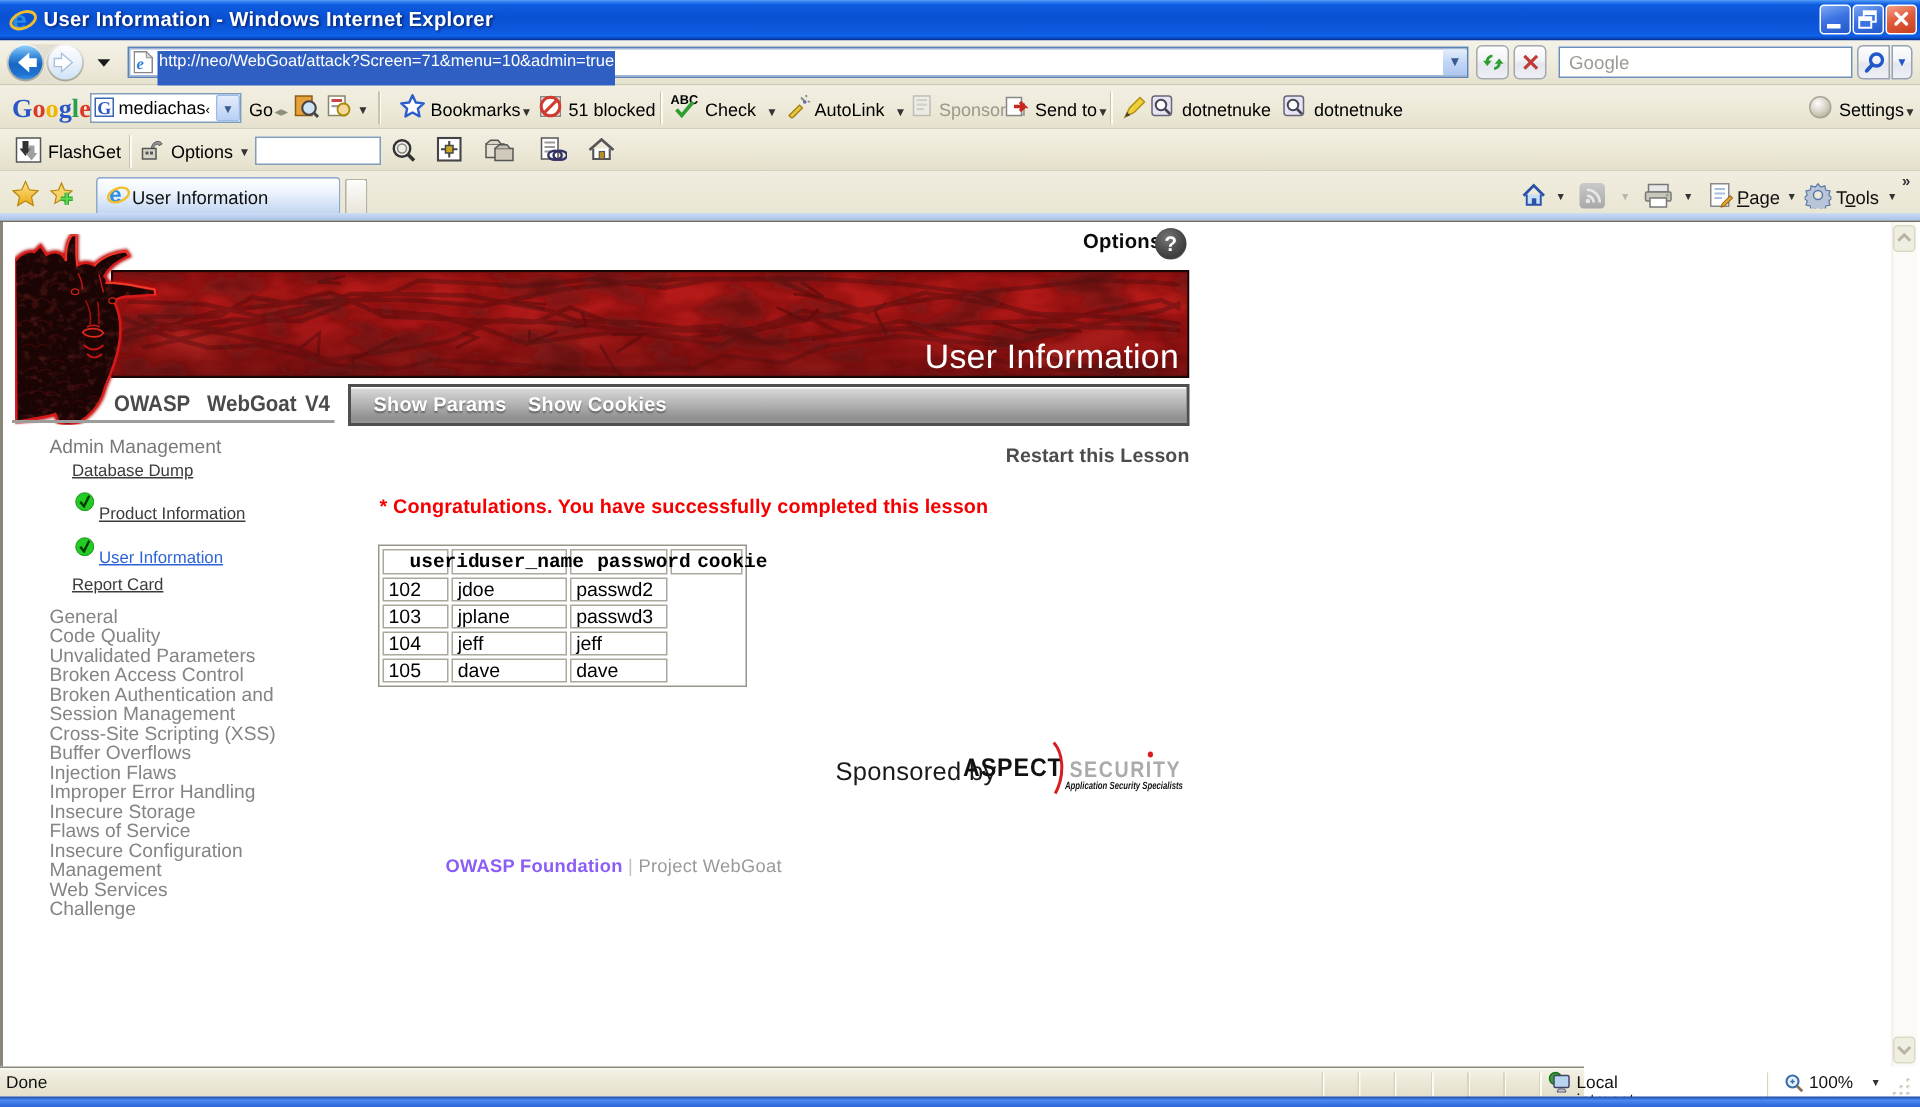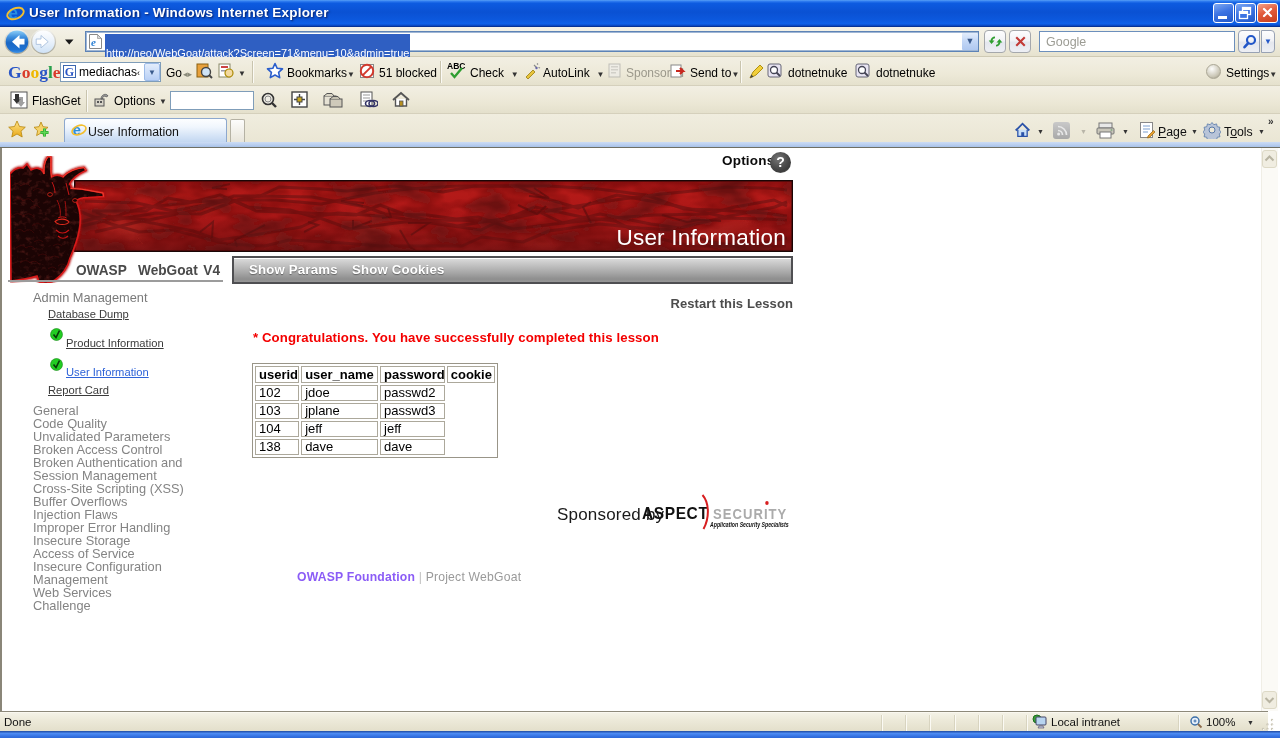--- a/index.html
+++ b/index.html
@@ -13,21 +13,21 @@
 
 #addrbar{left:0;top:27px;width:1280px;height:30px;background:linear-gradient(180deg,#F4F2E8 0%,#EFECDD 50%,#E6E2CF 100%);border-bottom:1px solid #CFCAB4}
 #gbar{left:0;top:57px;width:1280px;height:29px;background:linear-gradient(180deg,#F2EFE3 0%,#EDE9D8 60%,#E5E1CD 100%);border-bottom:1px solid #D5D0BC}
 #fbar{left:0;top:86px;width:1280px;height:28px;background:linear-gradient(180deg,#F2EFE3 0%,#ECE8D6 60%,#E4E0CC 100%);border-bottom:1px solid #D5D0BC}
 #tabbar{left:0;top:114px;width:1280px;height:28px;background:linear-gradient(180deg,#F0EDDF 0%,#EAE6D4 100%)}
 #tabstrip{left:0;top:142px;width:1280px;height:5px;background:linear-gradient(180deg,#CCDCF5 0%,#B7CDEE 60%,#A8C2E8 100%)}
 #contentline{left:0;top:147px;width:1280px;height:1px;background:#6F6F64}
 .toolsep{width:2px;height:22px;background:linear-gradient(90deg,#C9C4AE 0 1px,#FBFAF5 1px 2px)}
 
 #addrfield{left:85px;top:31px;width:894px;height:21px;background:#fff;border:1px solid #5D83B6;box-shadow:0 0 0 1px #9FB6D4 inset}
-#addrsel{left:105px;top:34px;height:29px;background:#2F5FC2;color:#fff;font-size:11px;line-height:15px;padding:12px 1px;white-space:pre}
+#addrsel{left:105px;top:34px;height:29px;background:#2F5FC2;color:#fff;font-size:11px;line-height:15px;padding:0 1px;white-space:pre}
 #addrdrop{left:962px;top:33px;width:16px;height:17px;background:linear-gradient(180deg,#E3EDFC 0%,#C2D6F6 50%,#AFC8F0 100%);color:#3A5A8C;font-size:9px;text-align:center;line-height:17px;border-radius:1px}
 .sqbtn{top:30px;width:22px;height:23px;border:1px solid #A5A8AC;border-radius:4px;background:linear-gradient(180deg,#FDFDFE 0%,#F2F3F6 45%,#E4E7EE 55%,#EDEFF4 100%)}
 #searchbox{left:1039px;top:31px;width:196px;height:21px;background:#fff;border:1px solid #6C8FBC}
 #searchbox span{color:#9C9C94;font-size:12.5px;position:absolute;left:6px;top:3px}
 
 .gtext{font-size:12px;color:#000;top:66px}
 .gray{color:#9B988B}
 
 #tab1{left:64px;top:118px;width:163px;height:24px;border:1px solid #8DA8CE;border-bottom:none;border-radius:3px 3px 0 0;background:linear-gradient(180deg,#FDFEFF 0%,#F0F6FD 35%,#D7E5F7 70%,#C3D7F1 100%)}
 #tab2{left:230px;top:119px;width:15px;height:23px;border:1px solid #B5B2A4;border-bottom:none;border-radius:2px 2px 0 0;background:linear-gradient(180deg,#FDFDFC 0%,#E8E5DA 100%)}
@@ -45,28 +45,28 @@
 
 #menu{left:33px;top:285px;width:215px;color:#848484;font-size:12.8px}
 .m0{position:absolute;left:0;white-space:nowrap}
 .m1{position:absolute;left:15px;color:#3b3b3b;text-decoration:underline;font-size:11.2px;white-space:nowrap}
 .m2{position:absolute;left:33px;color:#3b3b3b;text-decoration:underline;font-size:11.2px;white-space:nowrap}
 .chk{position:absolute;left:17px;width:13px;height:13px}
 
 #restart{left:667px;top:296px;width:126px;font-weight:bold;font-size:13px;color:#4c4c4c;text-align:right;letter-spacing:.1px}
 #congrats{left:253px;top:330px;font-weight:bold;font-size:13.2px;color:#F40000;letter-spacing:.1px}
 table#data{position:absolute;left:252px;top:363px;width:246px;border-collapse:separate;border-spacing:2px;border:1px solid #999588;background:#fff;table-layout:fixed}
-#data th{border:1px solid #ACA89B;font-size:13px;font-weight:bold;padding:0 0 0 3px;height:16px;line-height:15px;text-align:left;font-family:Liberation Sans, sans-serif}
+#data th{border:1px solid #ACA89B;font-size:13px;font-weight:bold;padding:0 0 0 17px;height:16px;line-height:15px;text-align:left;font-family:Liberation Mono, monospace}
 #data td{border:1px solid #ACA89B;font-size:13px;padding:0 0 0 3px;height:15px;line-height:14px}
 
 #sponsor{left:557px;top:505px;font-size:17px;color:#1a1a1a;letter-spacing:.2px}
 #footer{left:297px;top:570px;font-size:12.2px;color:#9A9A9A;letter-spacing:.2px}
 #footer b{color:#8b5cf6;letter-spacing:.2px}
 
-#statusbar{left:0;top:711px;width:1268px;height:20px;background:linear-gradient(180deg,#F5F3E8 0%,#EDEADA 40%,#E3DFCB 100%);border-top:1px solid #8D897A;box-shadow:0 1px 0 #FAF8F0 inset}
+#statusbar{left:0;top:711px;width:1056px;height:20px;background:linear-gradient(180deg,#F5F3E8 0%,#EDEADA 40%,#E3DFCB 100%);border-top:1px solid #8D897A;box-shadow:0 1px 0 #FAF8F0 inset}
 #statusbar .sep{position:absolute;top:3px;width:2px;height:17px;background:linear-gradient(90deg,#D8D4C0 0 1px,#FBFAF4 1px 2px)}
 #done{left:4px;top:4px;font-size:11.5px;color:#111}
 #taskstrip{left:0;top:731px;width:1280px;height:7px;background:linear-gradient(180deg,#1E48A0 0%,#4D8BF2 35%,#3572E2 75%,#2E68D8 100%)}
 </style></head>
 <body>
 
 <div class="abs" id="titlebar"></div>
 <div class="abs" id="titletext">User Information - Windows Internet Explorer</div>
 <svg class="abs" style="left:6px;top:4px" width="19" height="19" viewBox="0 0 19 19">
   <text x="2.2" y="15" font-size="17.5" font-weight="bold" fill="#2A8FE0" font-family="Liberation Sans, sans-serif">e</text>
@@ -451,21 +451,21 @@
   <div class="m0" style="top:131px">Code Quality</div>
   <div class="m0" style="top:144px">Unvalidated Parameters</div>
   <div class="m0" style="top:157px">Broken Access Control</div>
   <div class="m0" style="top:170px">Broken Authentication and</div>
   <div class="m0" style="top:183px">Session Management</div>
   <div class="m0" style="top:196px">Cross-Site Scripting (XSS)</div>
   <div class="m0" style="top:209px">Buffer Overflows</div>
   <div class="m0" style="top:222px">Injection Flaws</div>
   <div class="m0" style="top:235px">Improper Error Handling</div>
   <div class="m0" style="top:248px">Insecure Storage</div>
-  <div class="m0" style="top:261px">Access of Service</div>
+  <div class="m0" style="top:261px">Flaws of Service</div>
   <div class="m0" style="top:274px">Insecure Configuration</div>
   <div class="m0" style="top:287px">Management</div>
   <div class="m0" style="top:300px">Web Services</div>
   <div class="m0" style="top:313px">Challenge</div>
 </div>
 
 <div class="abs" id="restart">Restart this Lesson</div>
 <div class="abs" id="congrats">* Congratulations. You have successfully completed this lesson</div>
 <table id="data">
   <tbody>
@@ -484,21 +484,21 @@
         <td>103</td>
         <td>jplane</td>
         <td>passwd3</td>
       </tr>
   <tr>
         <td>104</td>
         <td>jeff</td>
         <td>jeff</td>
       </tr>
   <tr>
-        <td>138</td>
+        <td>105</td>
         <td>dave</td>
         <td>dave</td>
       </tr>
 </tbody>
   </table>
 
 <div class="abs" id="sponsor">Sponsored by</div>
 <div class="abs" style="left:642px;top:504px;font-size:15.5px;font-weight:bold;color:#111;letter-spacing:.6px;transform:scaleY(1.1)">ASPECT</div>
 <svg class="abs" style="left:700px;top:494px" width="14" height="36" viewBox="0 0 14 36">
   <path d="M2.5 1 C9.5 9 9.5 24 3.5 35" fill="none" stroke="#D81E20" stroke-width="2"></path>

